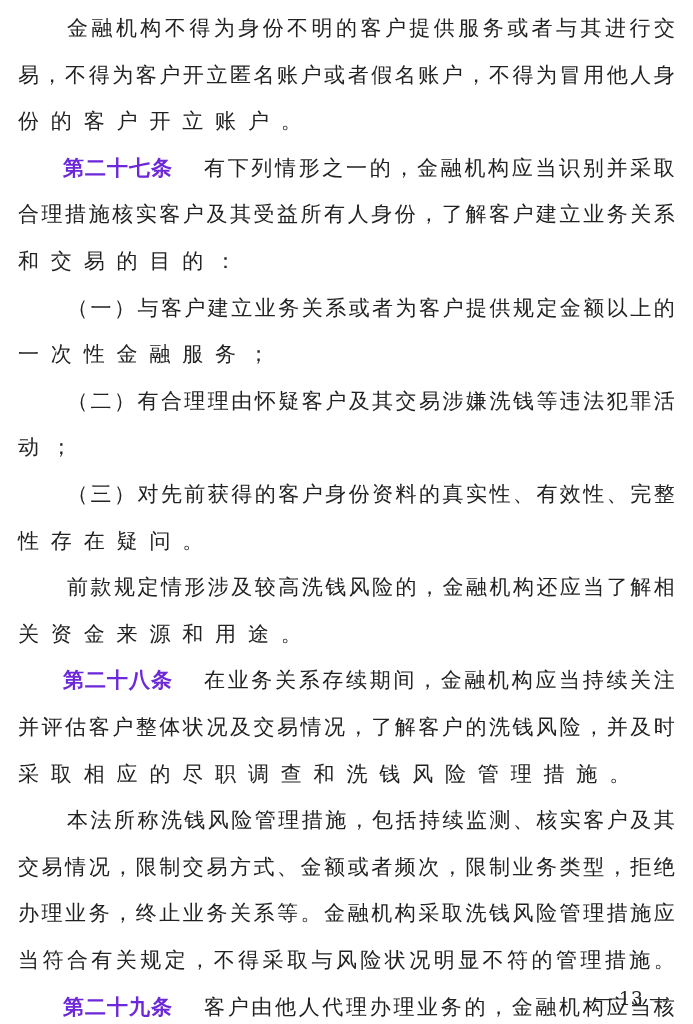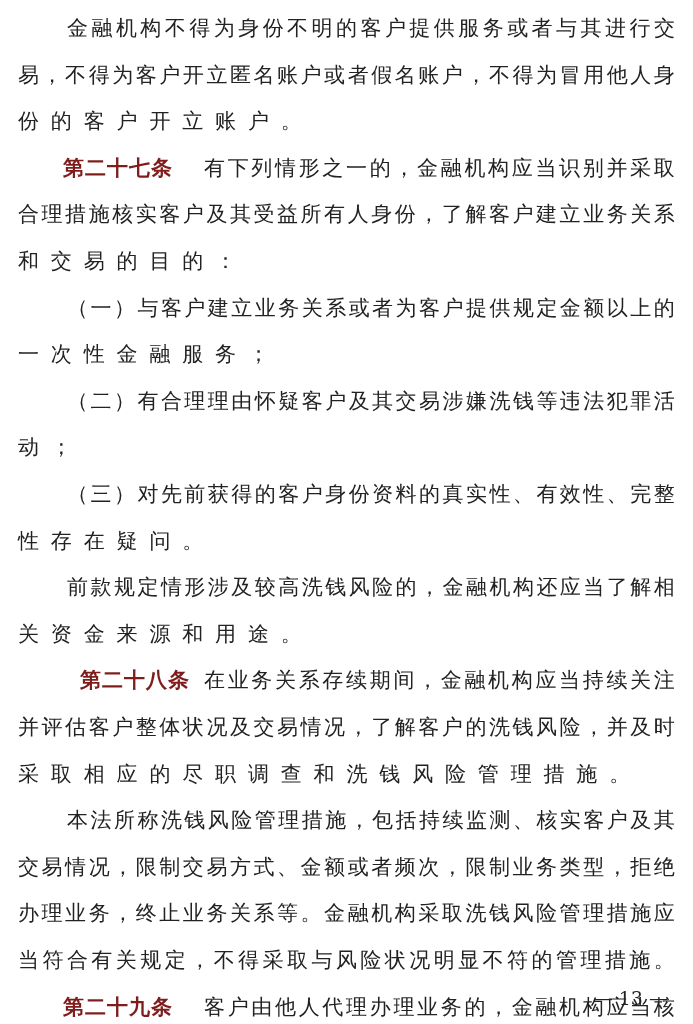--- a/index.html
+++ b/index.html
@@ -53,21 +53,21 @@
   }
   .art-head {
     position: absolute;
     left: 63px;
     height: 30px;
     line-height: 30px;
     font-size: 21px;
     font-weight: bold;
     letter-spacing: 1px;
     font-family: "DejaVu Sans", "Liberation Sans", sans-serif;
-    color: #7f1d1d;
+    color: #6d28d9;
   }
   .art-rest {
     position: absolute;
     left: 204px;
     width: 471px;
     height: 30px;
     line-height: 30px;
     font-size: 21px;
     display: flex;
     justify-content: space-between;
@@ -361,21 +361,21 @@
       <span class="ch">关</span>
       <span class="ch">资</span>
       <span class="ch">金</span>
       <span class="ch">来</span>
       <span class="ch">源</span>
       <span class="ch">和</span>
       <span class="ch">用</span>
       <span class="ch">途</span>
       <span class="ch">。</span>
     </div>
-    <div class="art-head" style="top: 665px; margin-left: 17px;">第二十八条</div>
+    <div class="art-head" style="top: 665px;">第二十八条</div>
     <div class="art-rest" style="top: 665px;">
       <span class="ch">在</span>
       <span class="ch">业</span>
       <span class="ch">务</span>
       <span class="ch">关</span>
       <span class="ch">系</span>
       <span class="ch">存</span>
       <span class="ch">续</span>
       <span class="ch">期</span>
       <span class="ch">间</span>

